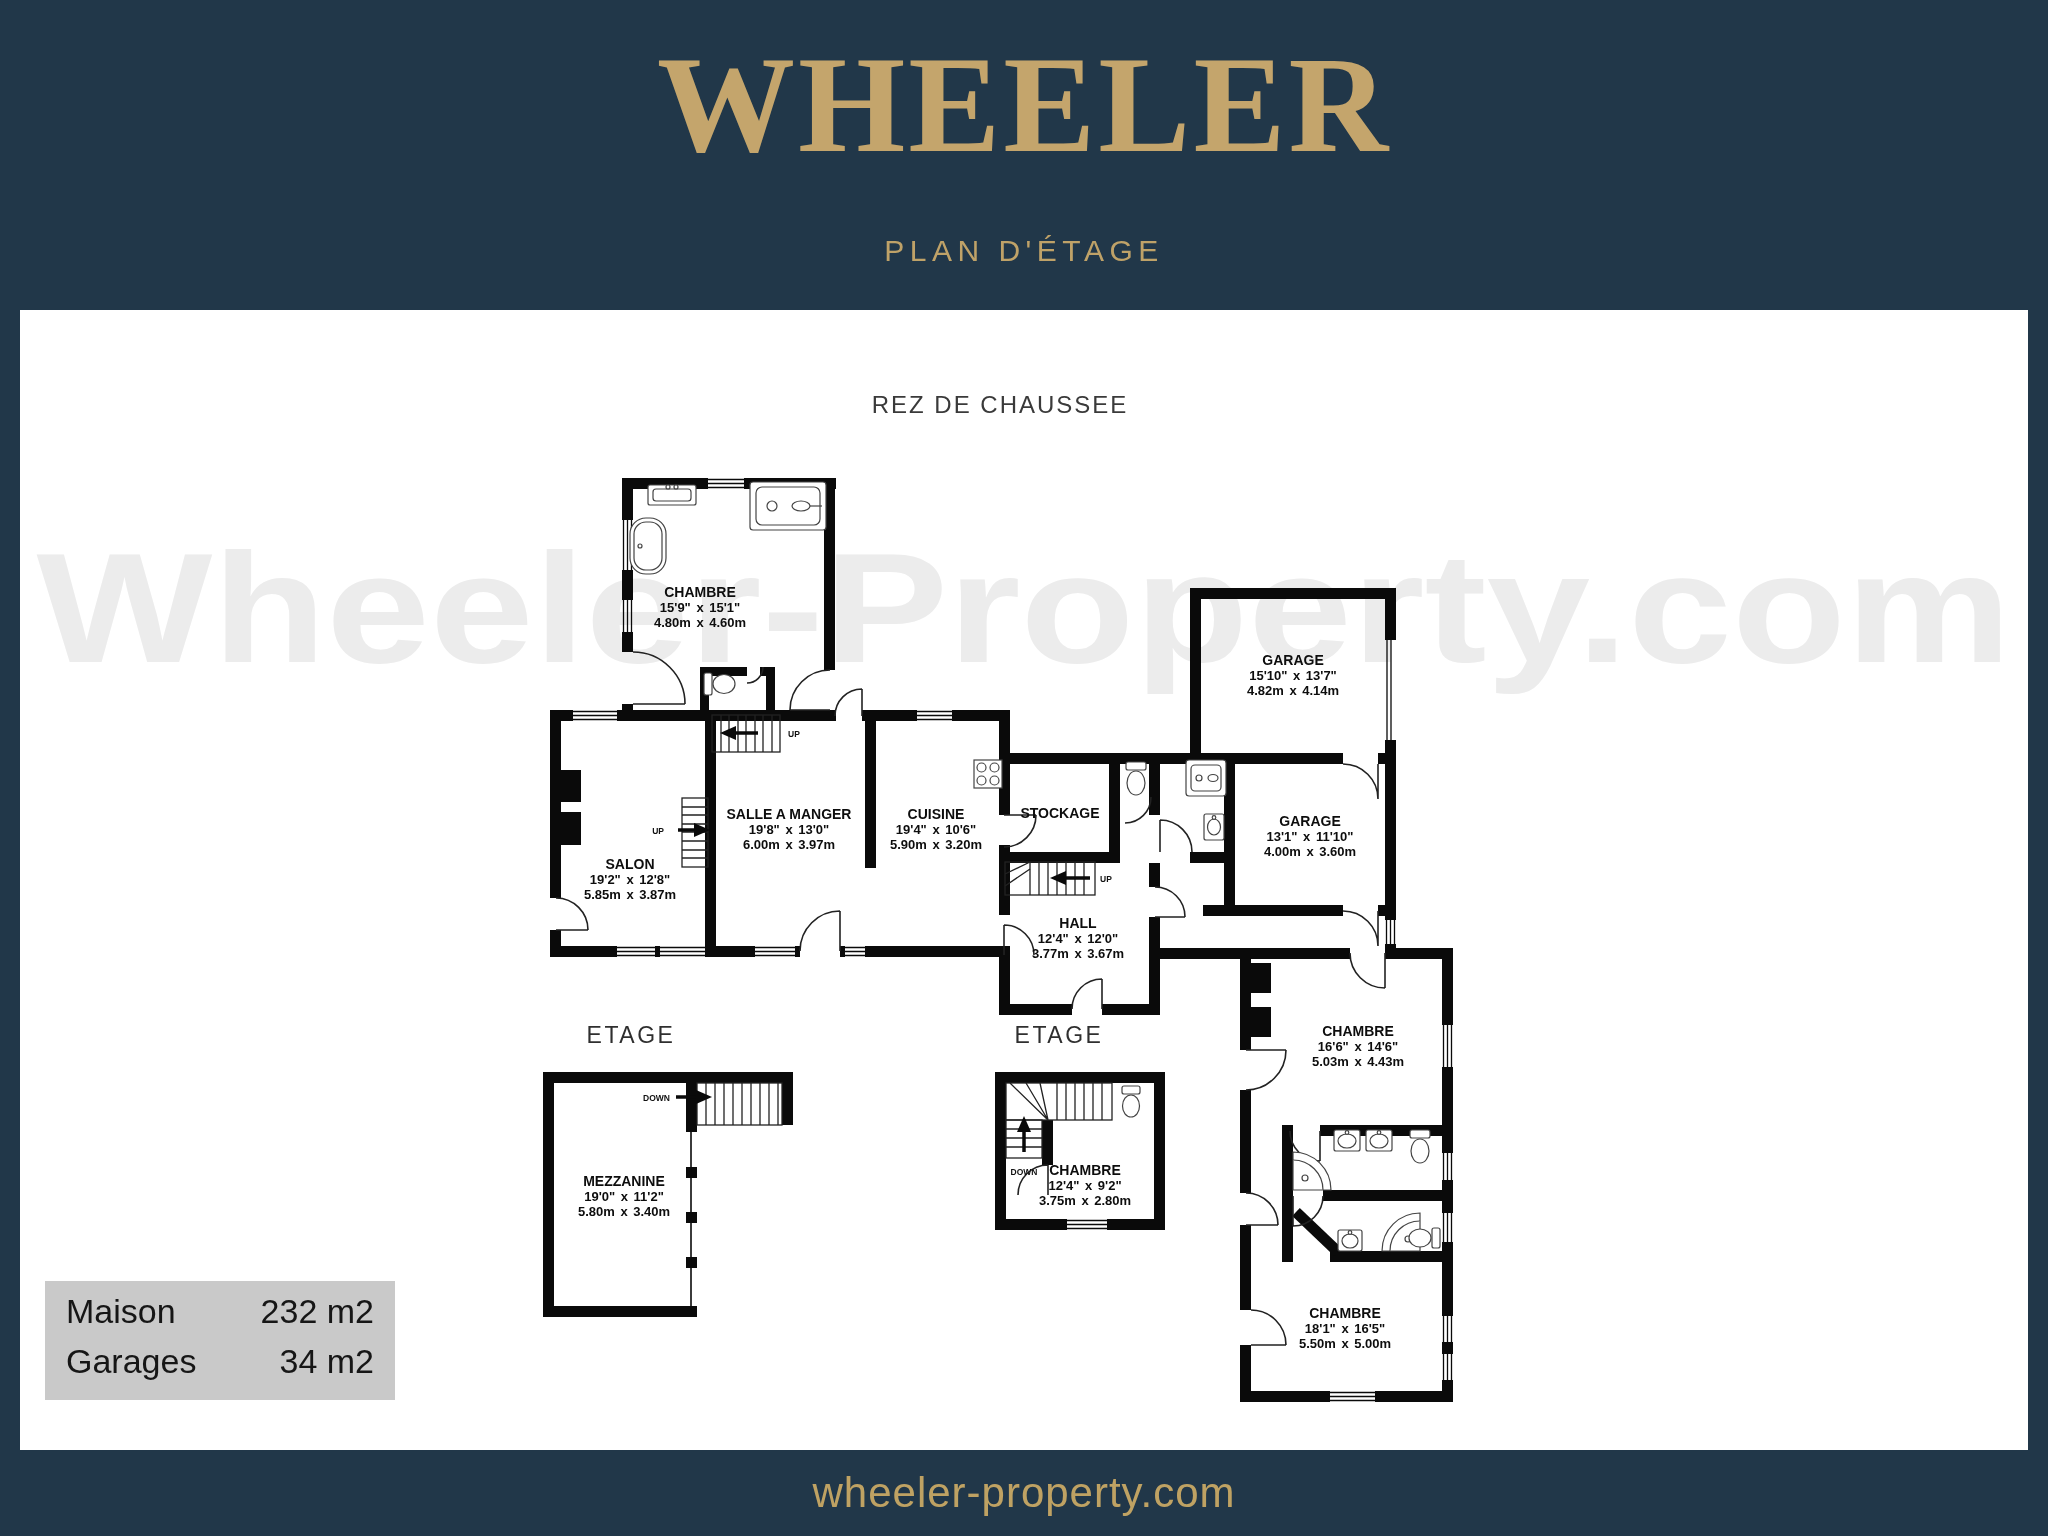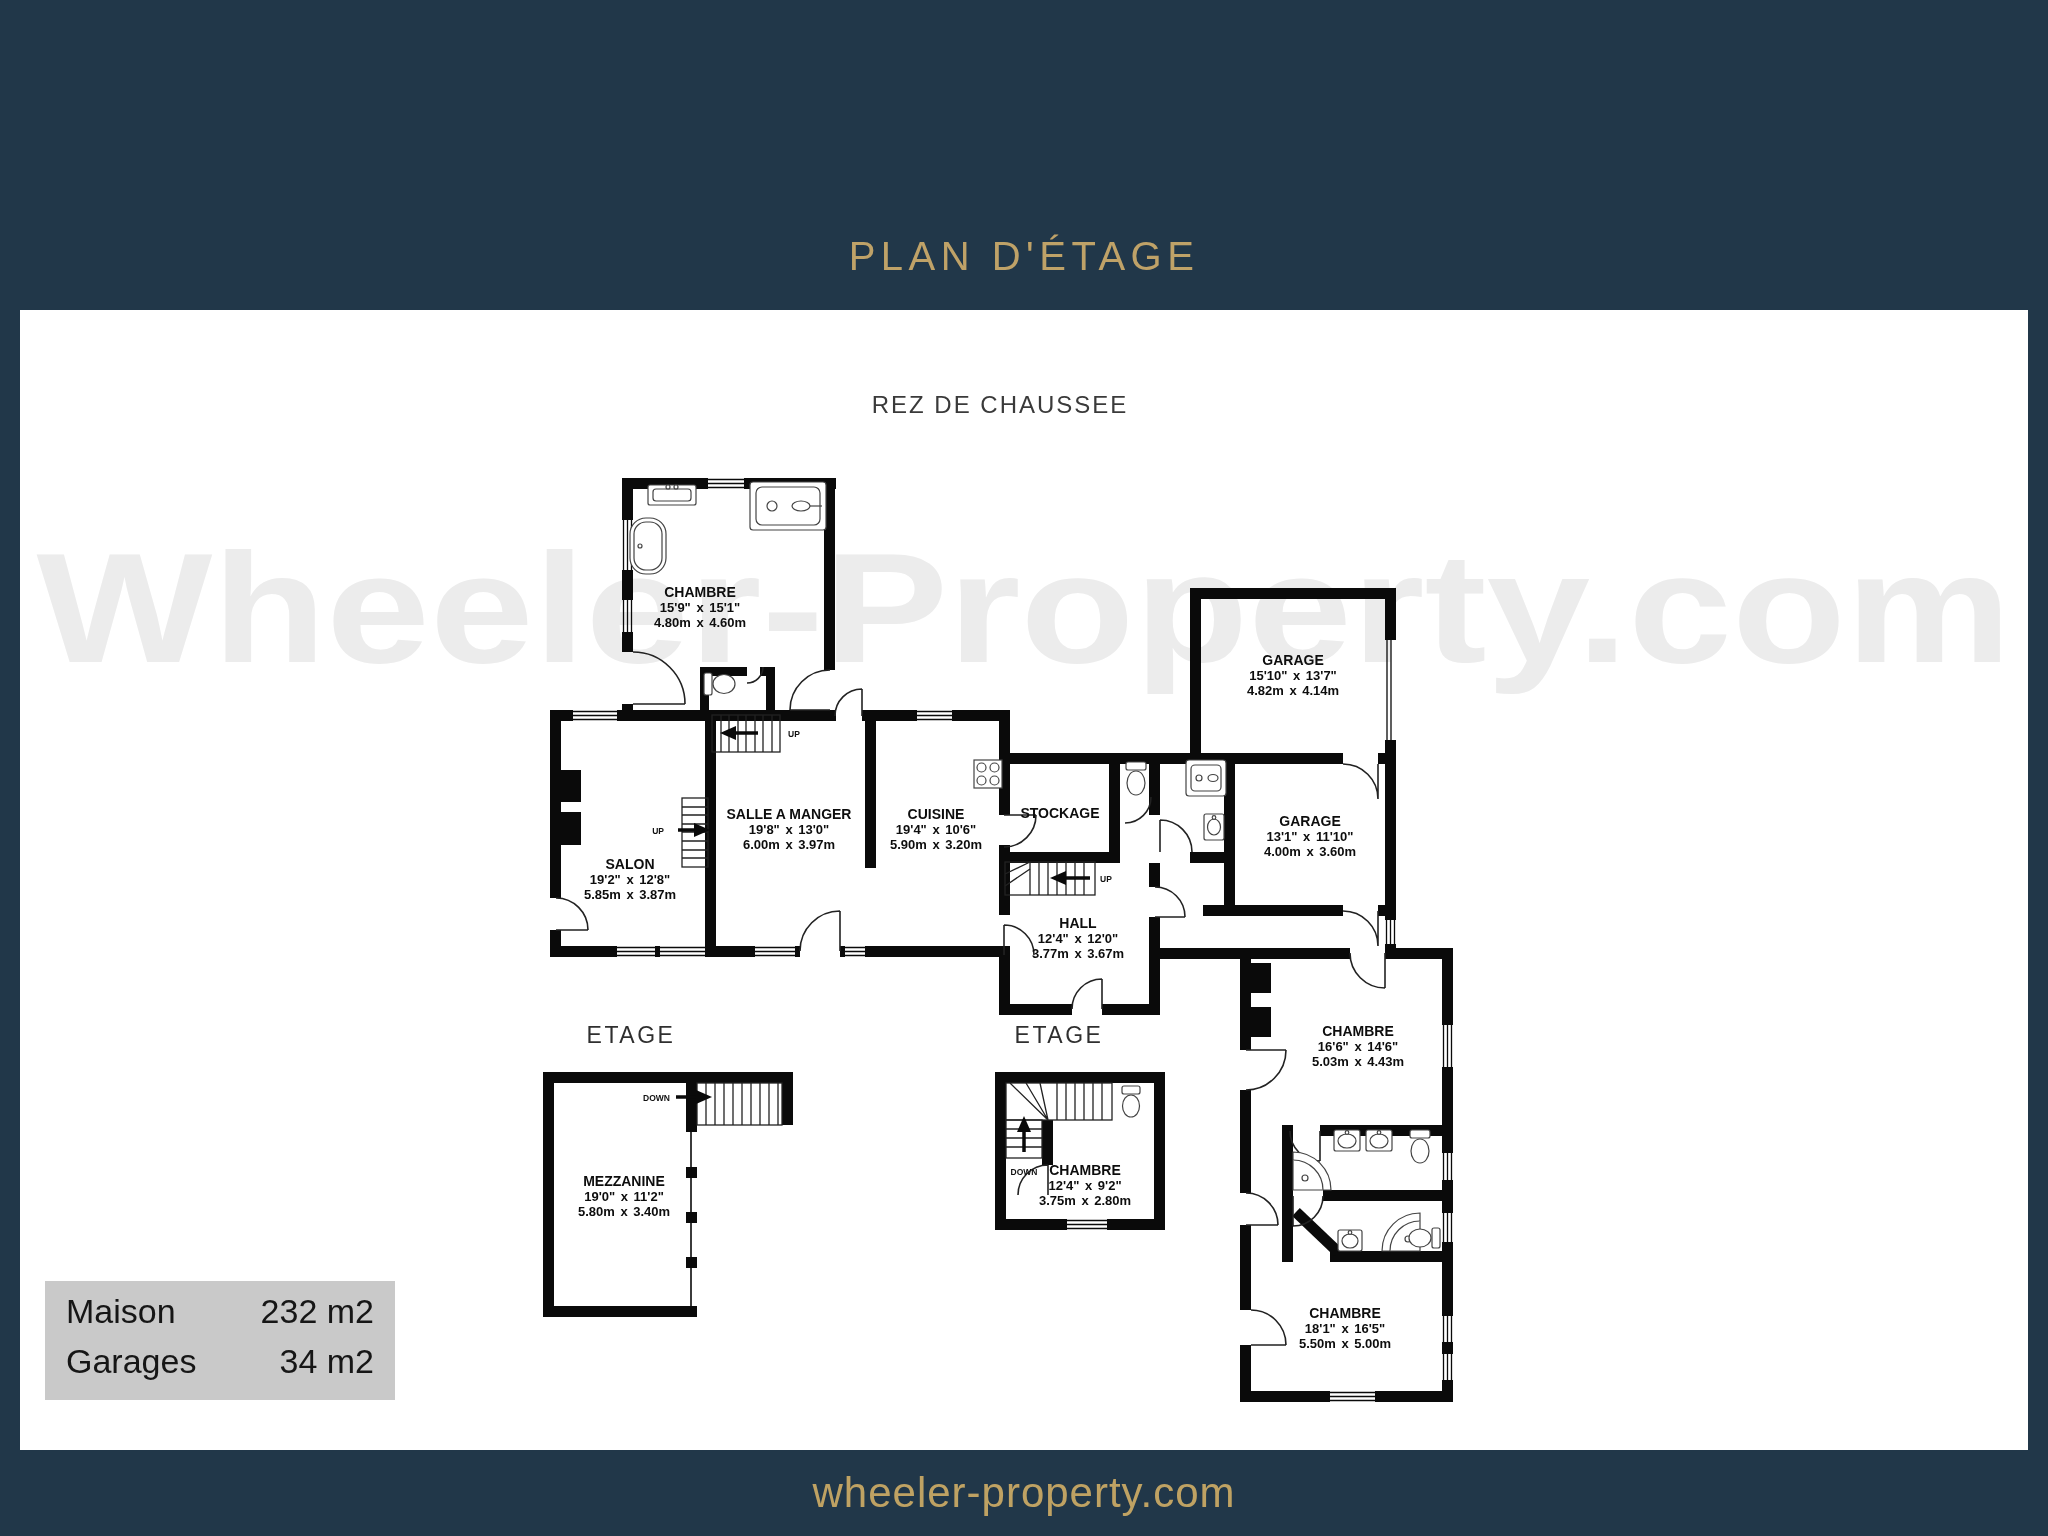--- a/index.html
+++ b/index.html
@@ -8,21 +8,21 @@
     background:#213749;font-family:"Liberation Sans",sans-serif;
   }
   .header{position:absolute;top:0;left:0;width:2048px;height:310px;}
   .brand{
     position:absolute;top:36px;left:0;width:100%;text-align:center;
     font-family:"Liberation Serif",serif;font-weight:700;font-size:138px;
     letter-spacing:3px;color:#c4a56c;line-height:1;
   }
   .subtitle{
     position:absolute;top:234px;left:0;width:100%;text-align:center;
-    font-size:40px;font-weight:500;letter-spacing:5.5px;color:#bfa268;
+    font-size:30px;font-weight:500;letter-spacing:5.5px;color:#bfa268;
   }
   .panel{
     position:absolute;top:310px;left:20px;width:2008px;height:1140px;
     background:#ffffff;
   }
   .panel svg{display:block;}
   .footer{
     position:absolute;top:1450px;left:0;width:2048px;height:86px;
     display:flex;align-items:center;justify-content:center;
   }
@@ -43,20 +43,21 @@
   .fixture-thin{stroke:#444;stroke-width:1.2;fill:#fff;}
   .door{stroke:#222;stroke-width:1.6;fill:none;}
   .stair{stroke:#222;stroke-width:1.3;fill:none;}
   .arrow-line{stroke:#0a0a0a;stroke-width:3.5;fill:none;}
   .arrow-head{fill:#0a0a0a;}
 </style>
 </head>
 <body>
 
 <div class="header">
+  <div class="brand">WHEELER</div>
   <div class="subtitle">PLAN D'ÉTAGE</div>
 </div>
 
 <div class="panel">
 <svg width="2008" height="1140" viewBox="20 310 2008 1140">
 
   <text class="watermark" x="1024" y="662" text-anchor="middle" textLength="1975" lengthAdjust="spacingAndGlyphs">Wheeler-Property.com</text>
 
   <text class="rez-label" x="1000" y="413" text-anchor="middle">REZ DE CHAUSSEE</text>
   <text class="floor-label" x="631" y="1043" text-anchor="middle">ETAGE</text>

